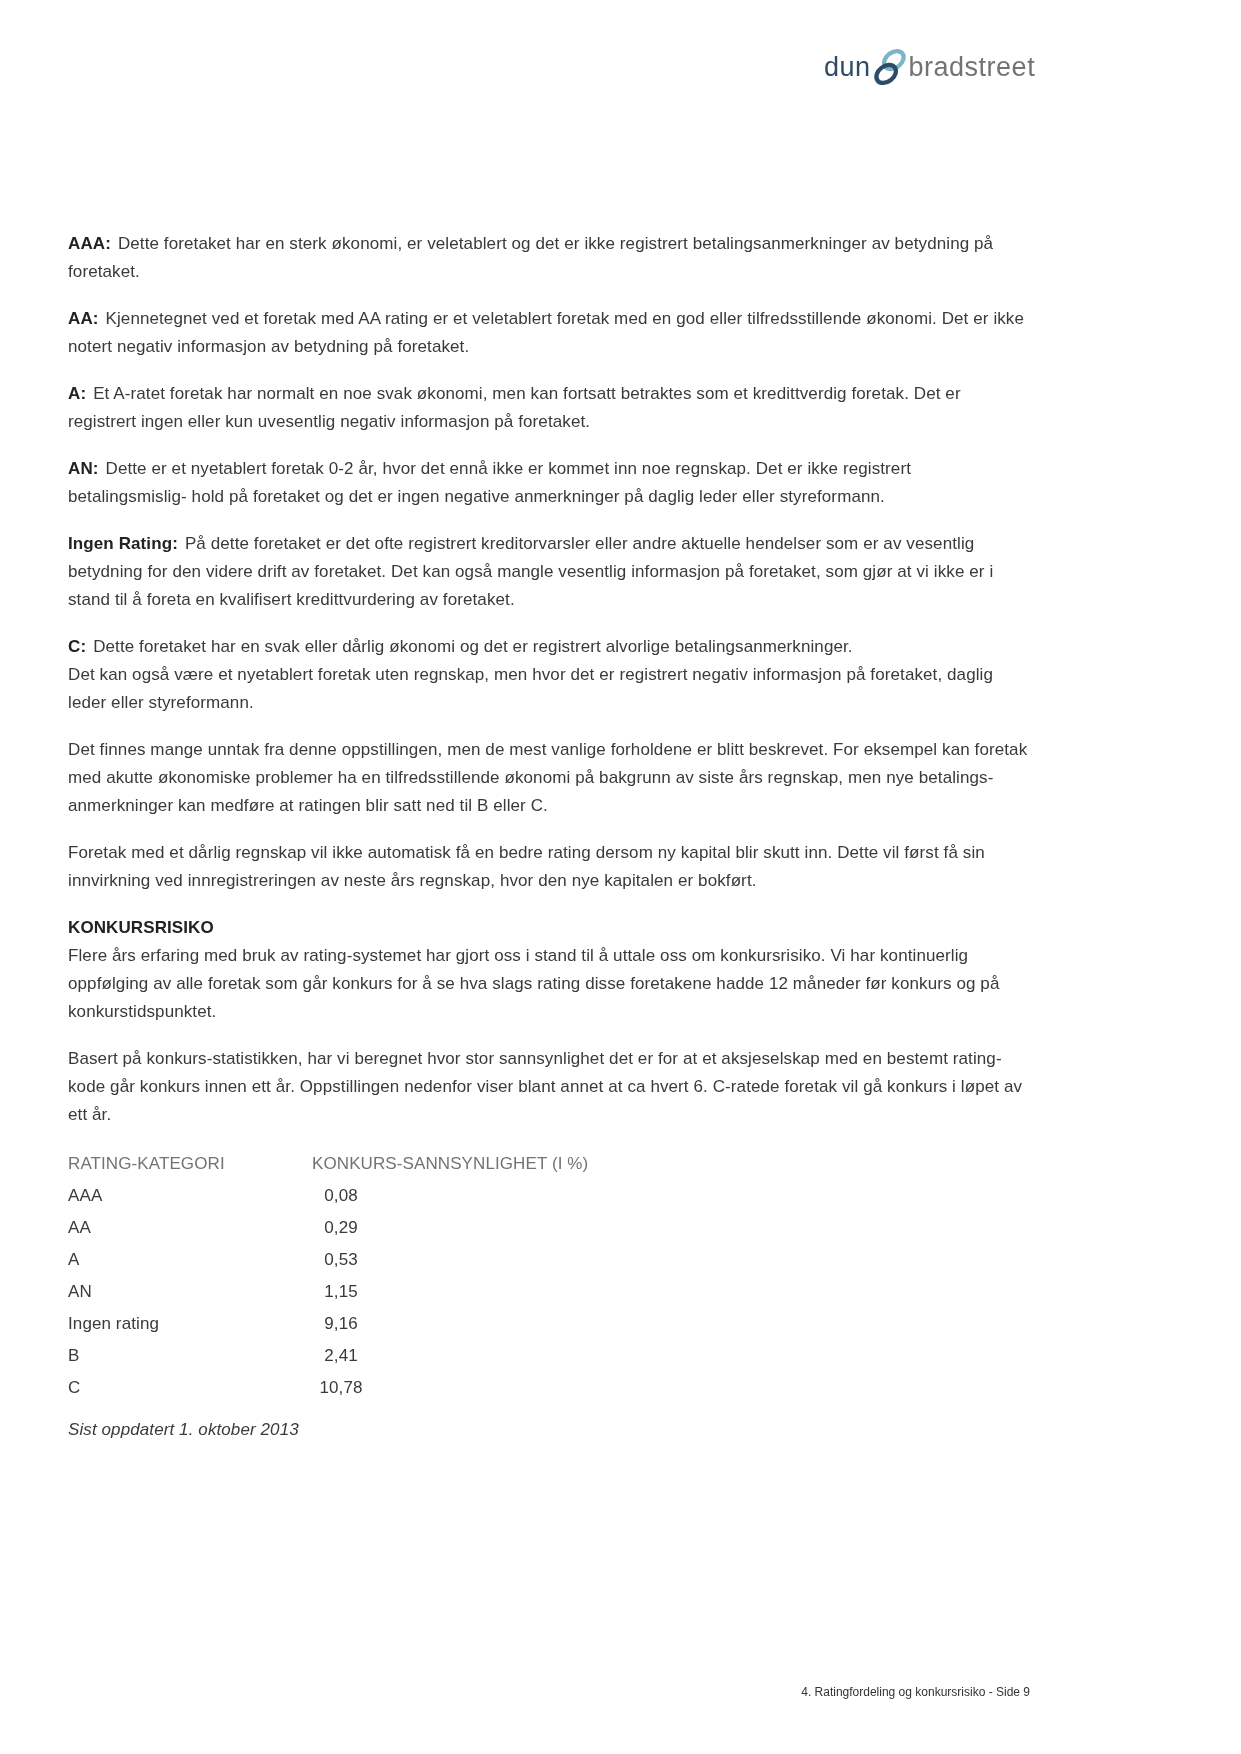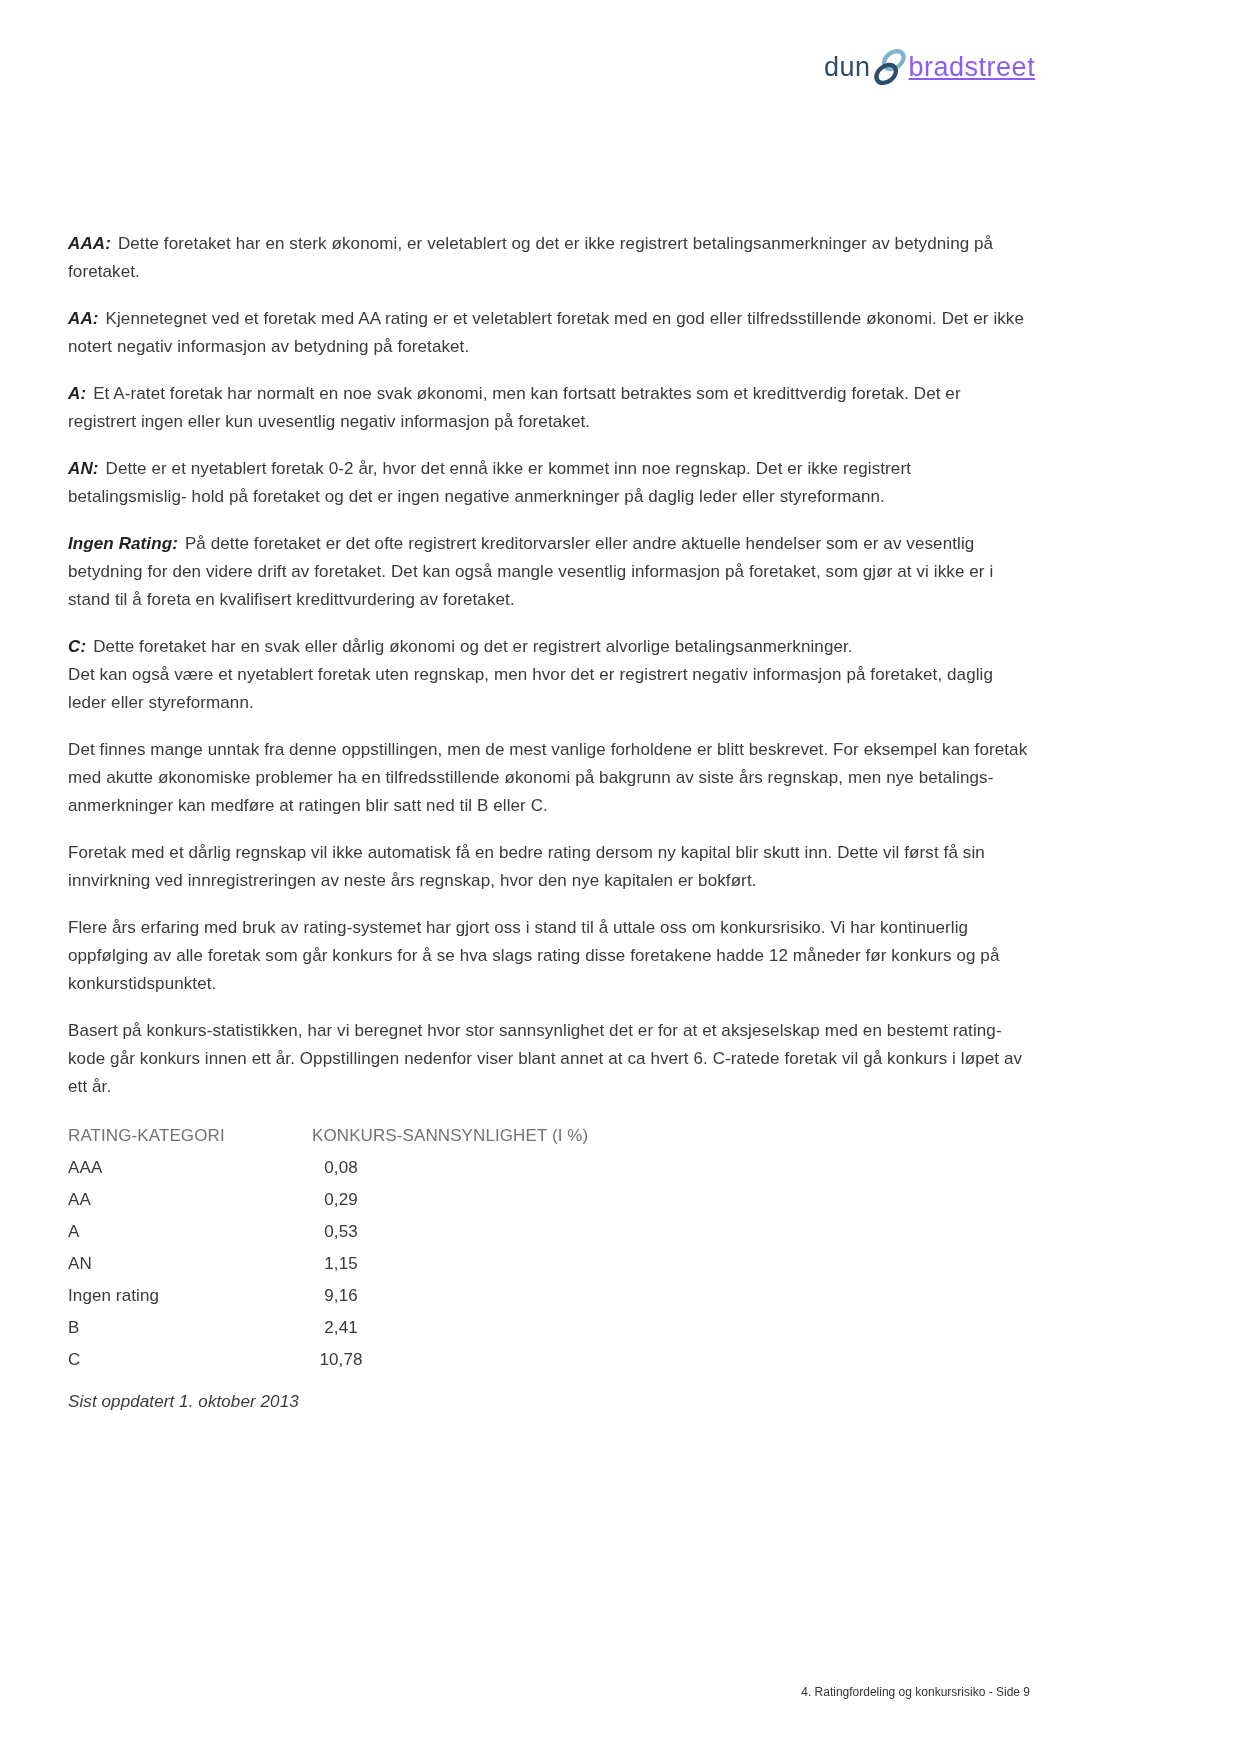--- a/index.html
+++ b/index.html
@@ -11,29 +11,29 @@
     color:#3a3a3a;
     overflow:hidden;
   }
   
   .logo {
     position:absolute; top:46px; left:824px;
     display:flex; align-items:center;
     font-size:27px; letter-spacing:0.5px;
   }
   .logo .word-dark { color:#2d4c68; }
-  .logo .word-light { color:#8b5cf6;text-decoration:underline; }
+  .logo .word-light { color:#737373; }
   .logo .amp { margin:0 2px; display:flex; align-items:center; }
   
   .content {
     position:absolute; top:230px; left:68px; width:962px;
     font-size:17px; line-height:28px; letter-spacing:0.1px;
   }
   .para { margin:0 0 19px 0; }
-  .lead { font-weight:bold; color:#222222; margin-right:7px;font-style:italic; }
+  .lead { font-weight:bold; color:#222222; margin-right:7px; }
   .block { display:block; }
   .section-heading {
     font-weight:bold; color:#222222; line-height:28px; margin:0;
   }
   .section { margin:0 0 19px 0; }
   
   .rating-table { margin:0; }
   .trow { display:flex; line-height:32px; }
   .tcol-label { flex:0 0 244px; }
   .tcol-value { width:58px; text-align:center; }
@@ -92,20 +92,21 @@
 
     <p class="para">
       <span>Det finnes mange unntak fra denne oppstillingen, men de mest vanlige forholdene er blitt beskrevet. For eksempel kan foretak med akutte økonomiske problemer ha en tilfredsstillende økonomi på bakgrunn av siste års regnskap, men nye betalings- anmerkninger kan medføre at ratingen blir satt ned til B eller C.</span>
     </p>
 
     <p class="para">
       <span>Foretak med et dårlig regnskap vil ikke automatisk få en bedre rating dersom ny kapital blir skutt inn. Dette vil først få sin innvirkning ved innregistreringen av neste års regnskap, hvor den nye kapitalen er bokført.</span>
     </p>
 
     <div class="section">
+      <div class="section-heading">KONKURSRISIKO</div>
       <div>Flere års erfaring med bruk av rating-systemet har gjort oss i stand til å uttale oss om konkursrisiko. Vi har kontinuerlig oppfølging av alle foretak som går konkurs for å se hva slags rating disse foretakene hadde 12 måneder før konkurs og på konkurstidspunktet.</div>
     </div>
 
     <p class="para">
       <span>Basert på konkurs-statistikken, har vi beregnet hvor stor sannsynlighet det er for at et aksjeselskap med en bestemt rating-kode går konkurs innen ett år. Oppstillingen nedenfor viser blant annet at ca hvert 6. C-ratede foretak vil gå konkurs i løpet av ett år.</span>
     </p>
 
     <div class="rating-table">
       <div class="trow thead">
         <div class="tcol-label">RATING-KATEGORI</div>

